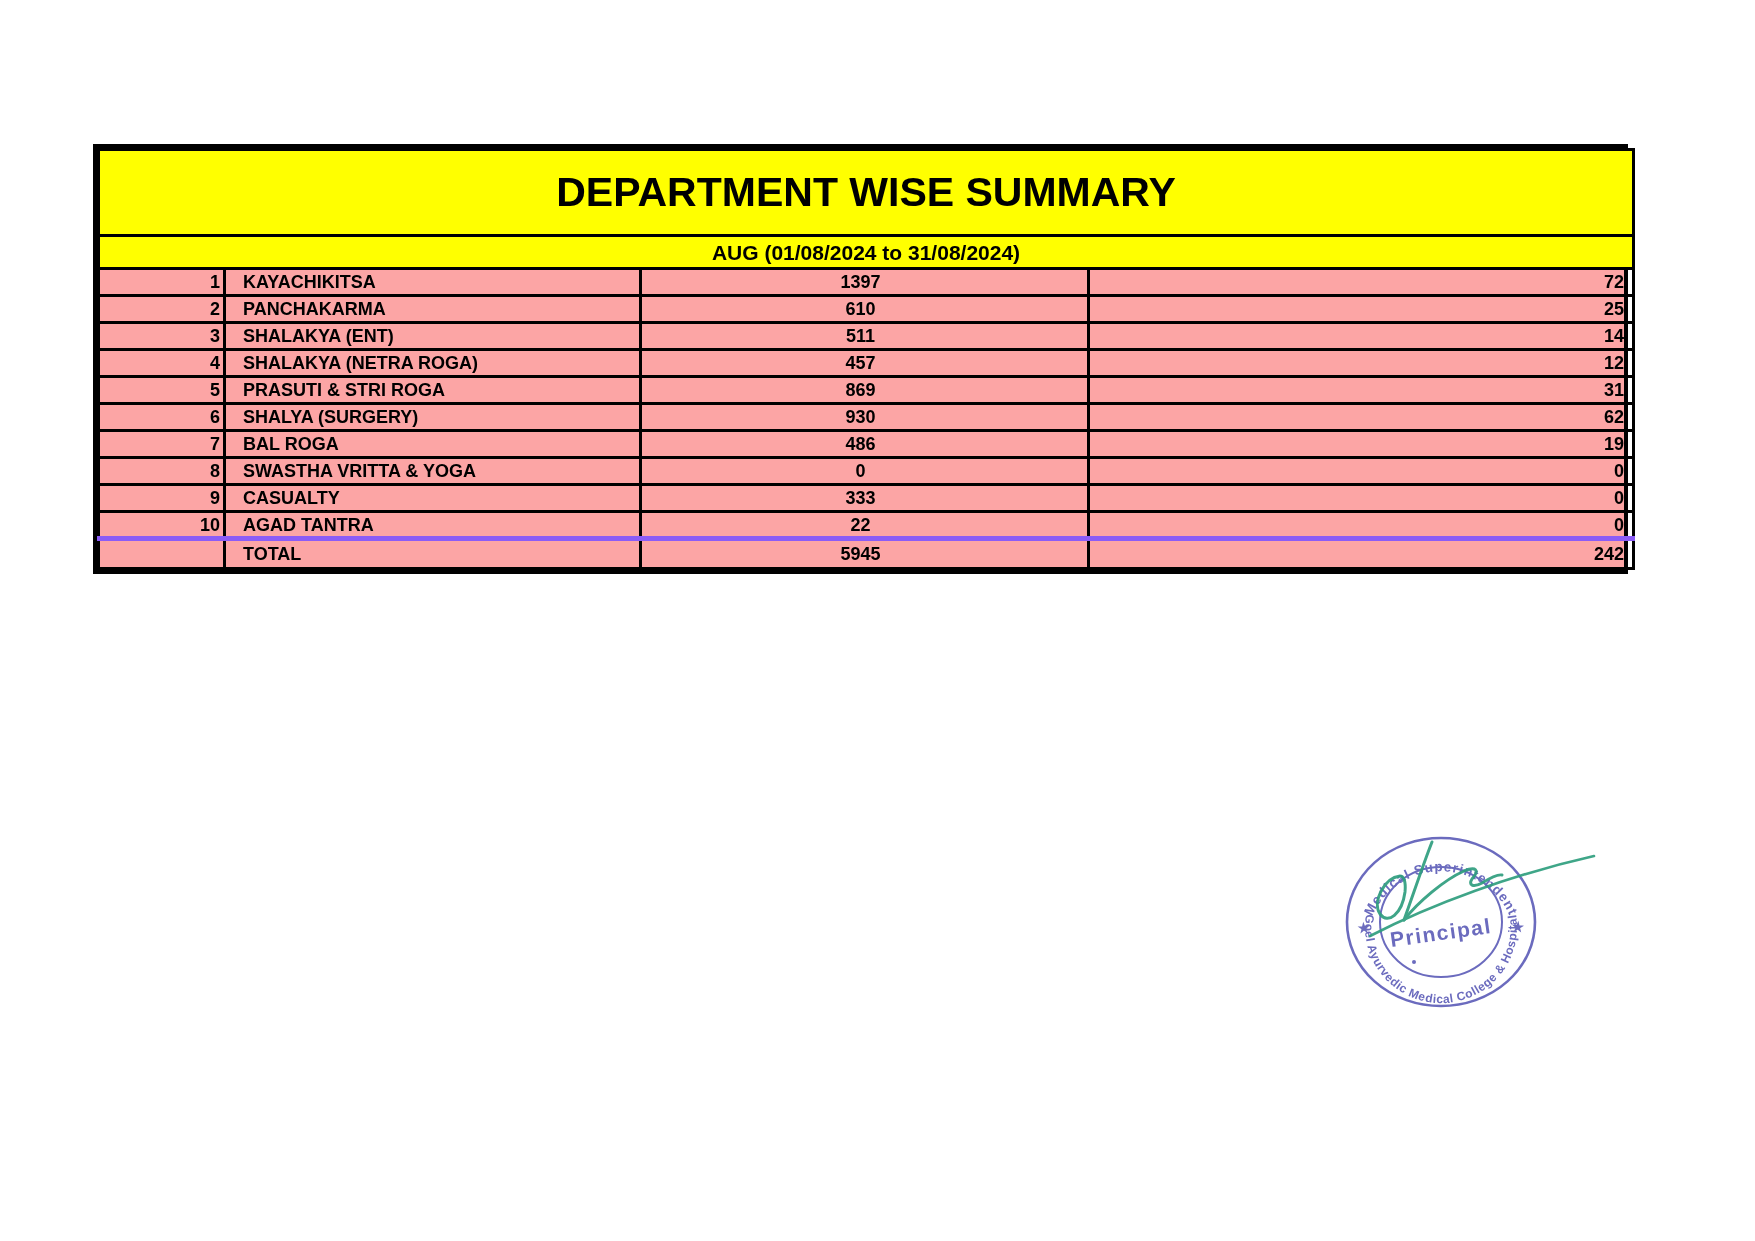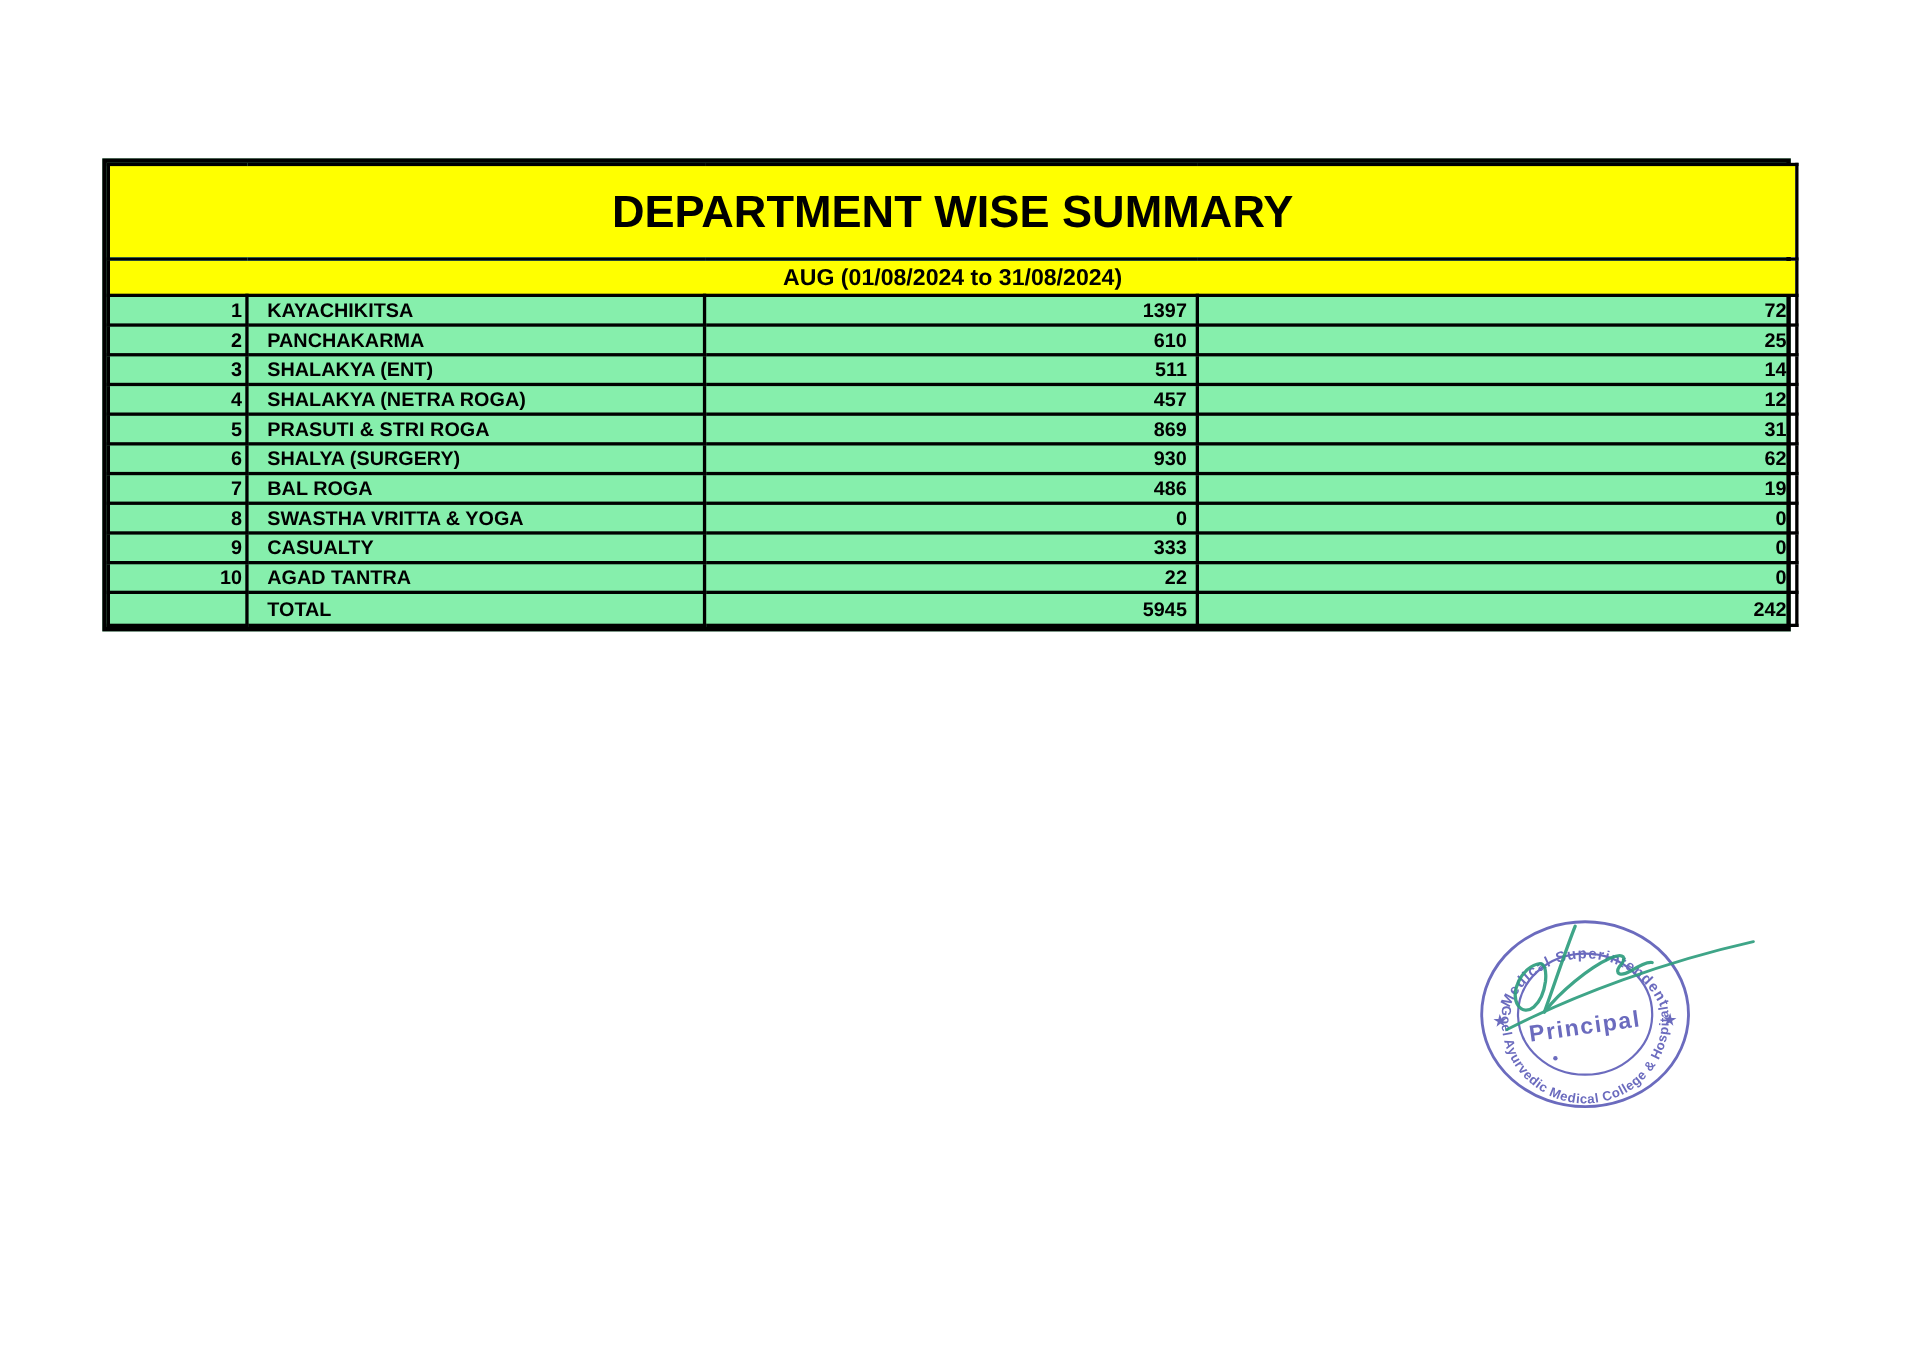--- a/index.html
+++ b/index.html
@@ -15,21 +15,21 @@
     position:relative;
     overflow:hidden;
     color:#000;
   }
   .table-wrap{
     position:absolute;
     left:93px;
     top:144px;
     width:1535px;
     border:4px solid #000;
-    background:#86efac;
+    background:#fca5a5;
   }
   table.summary{
     width:100%;
     border-collapse:collapse;
     table-layout:fixed;
   }
   table.summary td, table.summary th{
     border:3px solid #000;
     font-weight:700;
     font-size:18px;
@@ -53,25 +53,25 @@
     font-weight:700;
   }
   tr.header-row th{
     height:29px;
     text-align:center;
     font-size:18px;
   }
   tr.data-row td{ height:27px; }
   td.c-sn  { text-align:right; padding-right:3px; }
   td.c-dept{ text-align:left;  padding-left:17px; }
-  td.c-opd { text-align:right; padding-right:8px; }
+  td.c-opd { text-align:center; padding-right:8px; }
   td.c-ipd { text-align:right; padding-right:8px; }
   tr.total-row td{
     height:30px;
-    border-top:3px solid #8b5cf6;
+    border-top:5px solid #8b5cf6;
   }
   
   .stamp{
     position:absolute;
     left:1322px;
     top:816px;
     width:300px;
     height:206px;
   }
   .stamp .ink-stroke{ fill:none; stroke:var(--ink,#4b4bb0); }

